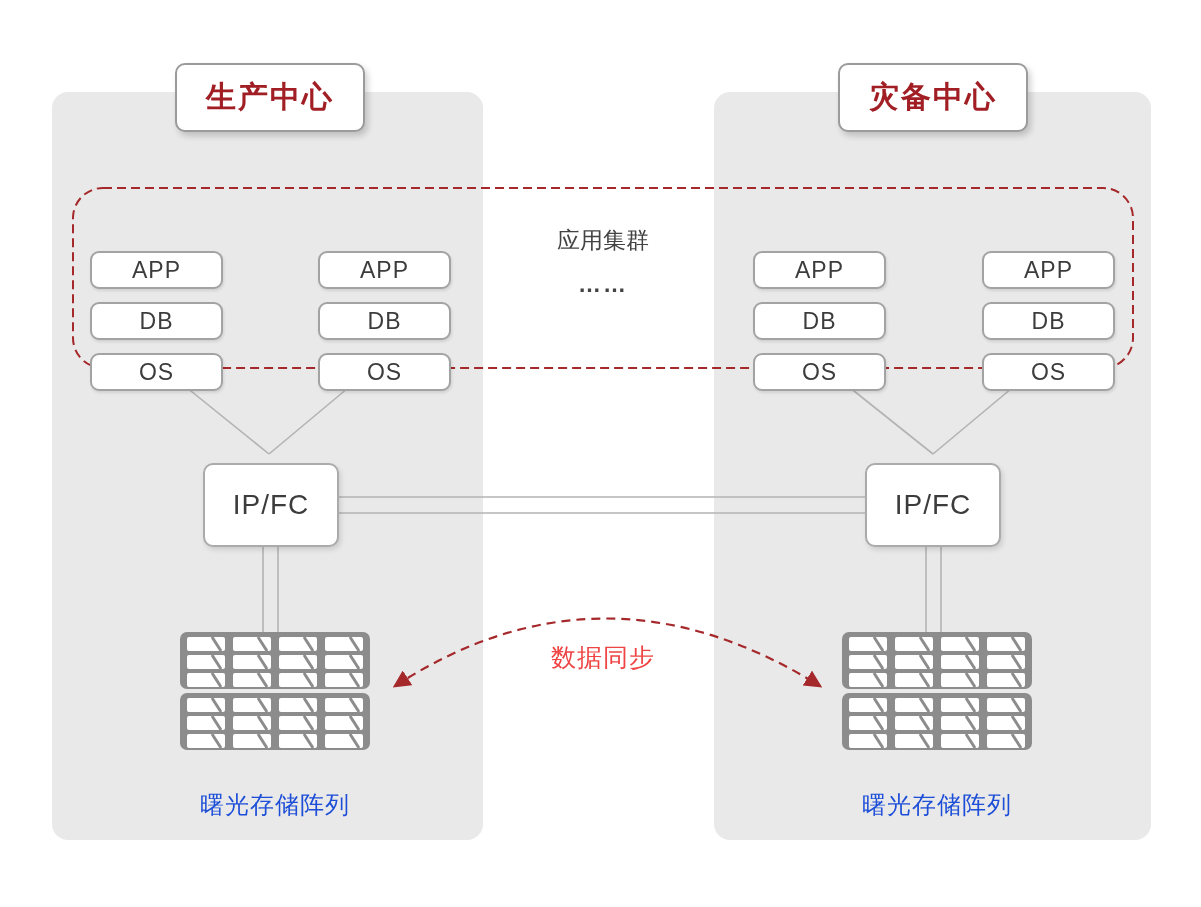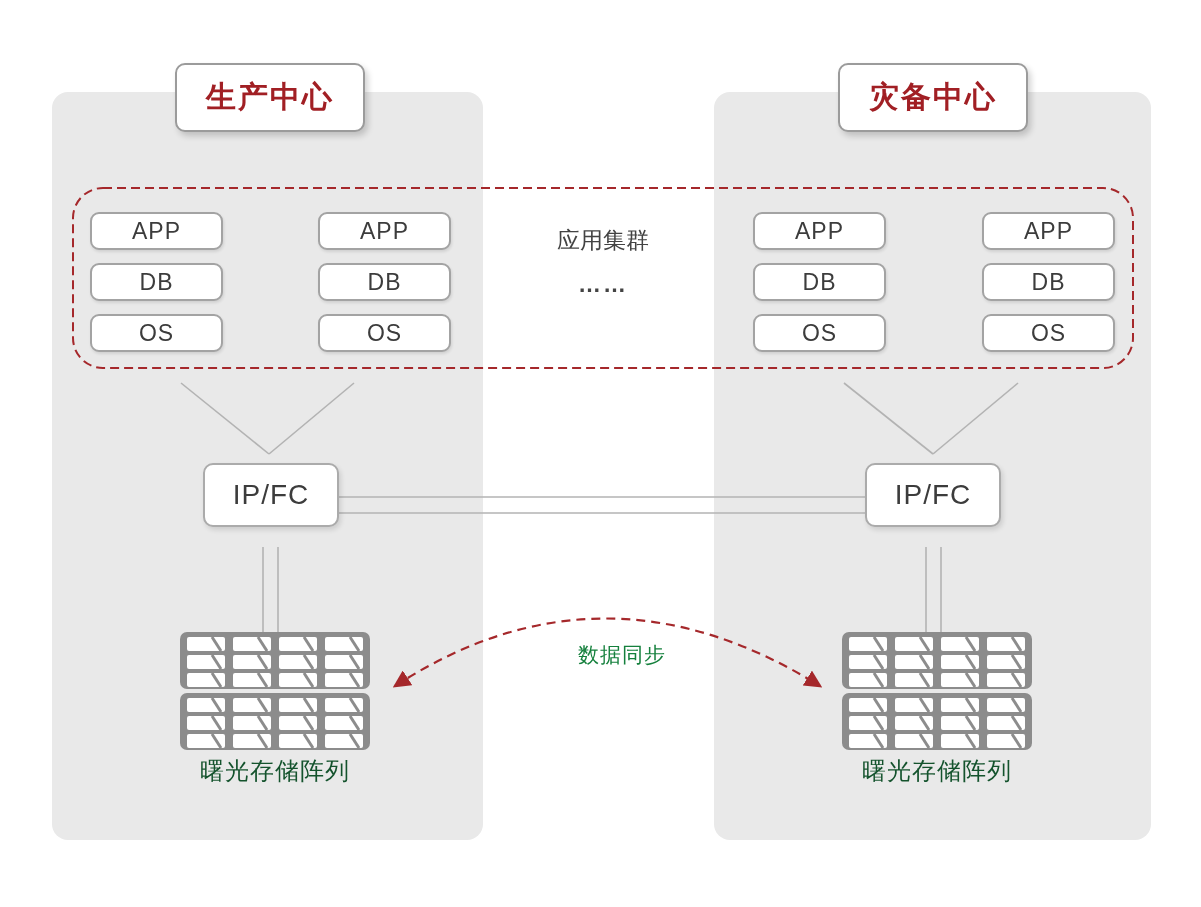--- a/index.html
+++ b/index.html
@@ -71,39 +71,40 @@
     position:absolute;
     width:133px;height:38px;
     background:#fff;
     border:2px solid var(--box-border);
     border-radius:9px;
     box-shadow:1px 2px 3px rgba(0,0,0,.10);
     display:flex;align-items:center;justify-content:center;
     font-size:23px;
     color:var(--text-dark);
     letter-spacing:1px;
+    margin-top:39px;
   }
 
   .cluster-note{
     position:absolute;
     left:463px;top:222px;width:280px;
     text-align:center;
     font-size:23px;
     color:#434343;
     line-height:36px;
   }
   .cluster-note .dots{
     margin-top:8px;
     letter-spacing:2px;
     font-weight:bold;
   }
 
   .switch-box{
     position:absolute;
-    top:463px;width:136px;height:64px;
+    top:463px;width:136px;height:84px;
     background:#fff;
     border:2px solid #ababab;
     border-radius:10px;
     box-shadow:2px 3px 5px rgba(0,0,0,.12);
     display:flex;align-items:center;justify-content:center;
     font-size:28px;
     color:var(--text-dark);
     letter-spacing:1px;
   }
   .switch-box.left{left:203px;}
@@ -115,35 +116,35 @@
   }
   .storage-icon.left{left:180px;}
   .storage-icon.right{left:842px;}
   .storage-icon svg{display:block;width:190px;height:118px;}
   .chassis{fill:var(--storage-gray);}
   .slot{fill:#ffffff;}
   .slot-slash{stroke:var(--storage-gray);stroke-width:3;}
 
   .storage-label{
     position:absolute;
-    top:755px;width:260px;
+    top:789px;width:260px;
     text-align:center;
     font-size:24px;
-    color:#14532d;
+    color:#1d4ed8;
     letter-spacing:1px;
   }
   .storage-label.left{left:145px;}
   .storage-label.right{left:807px;}
 
   .sync-label{
     position:absolute;
-    left:522px;top:641px;width:200px;
+    left:503px;top:641px;width:200px;
     text-align:center;
-    font-size:21px;
-    color:#15803d;
+    font-size:25px;
+    color:#ef4444;
     letter-spacing:1px;
   }
 </style>
 </head>
 <body>
 
 <div class="canvas">
 
   <div class="panel left"></div>
   <div class="panel right"></div>

